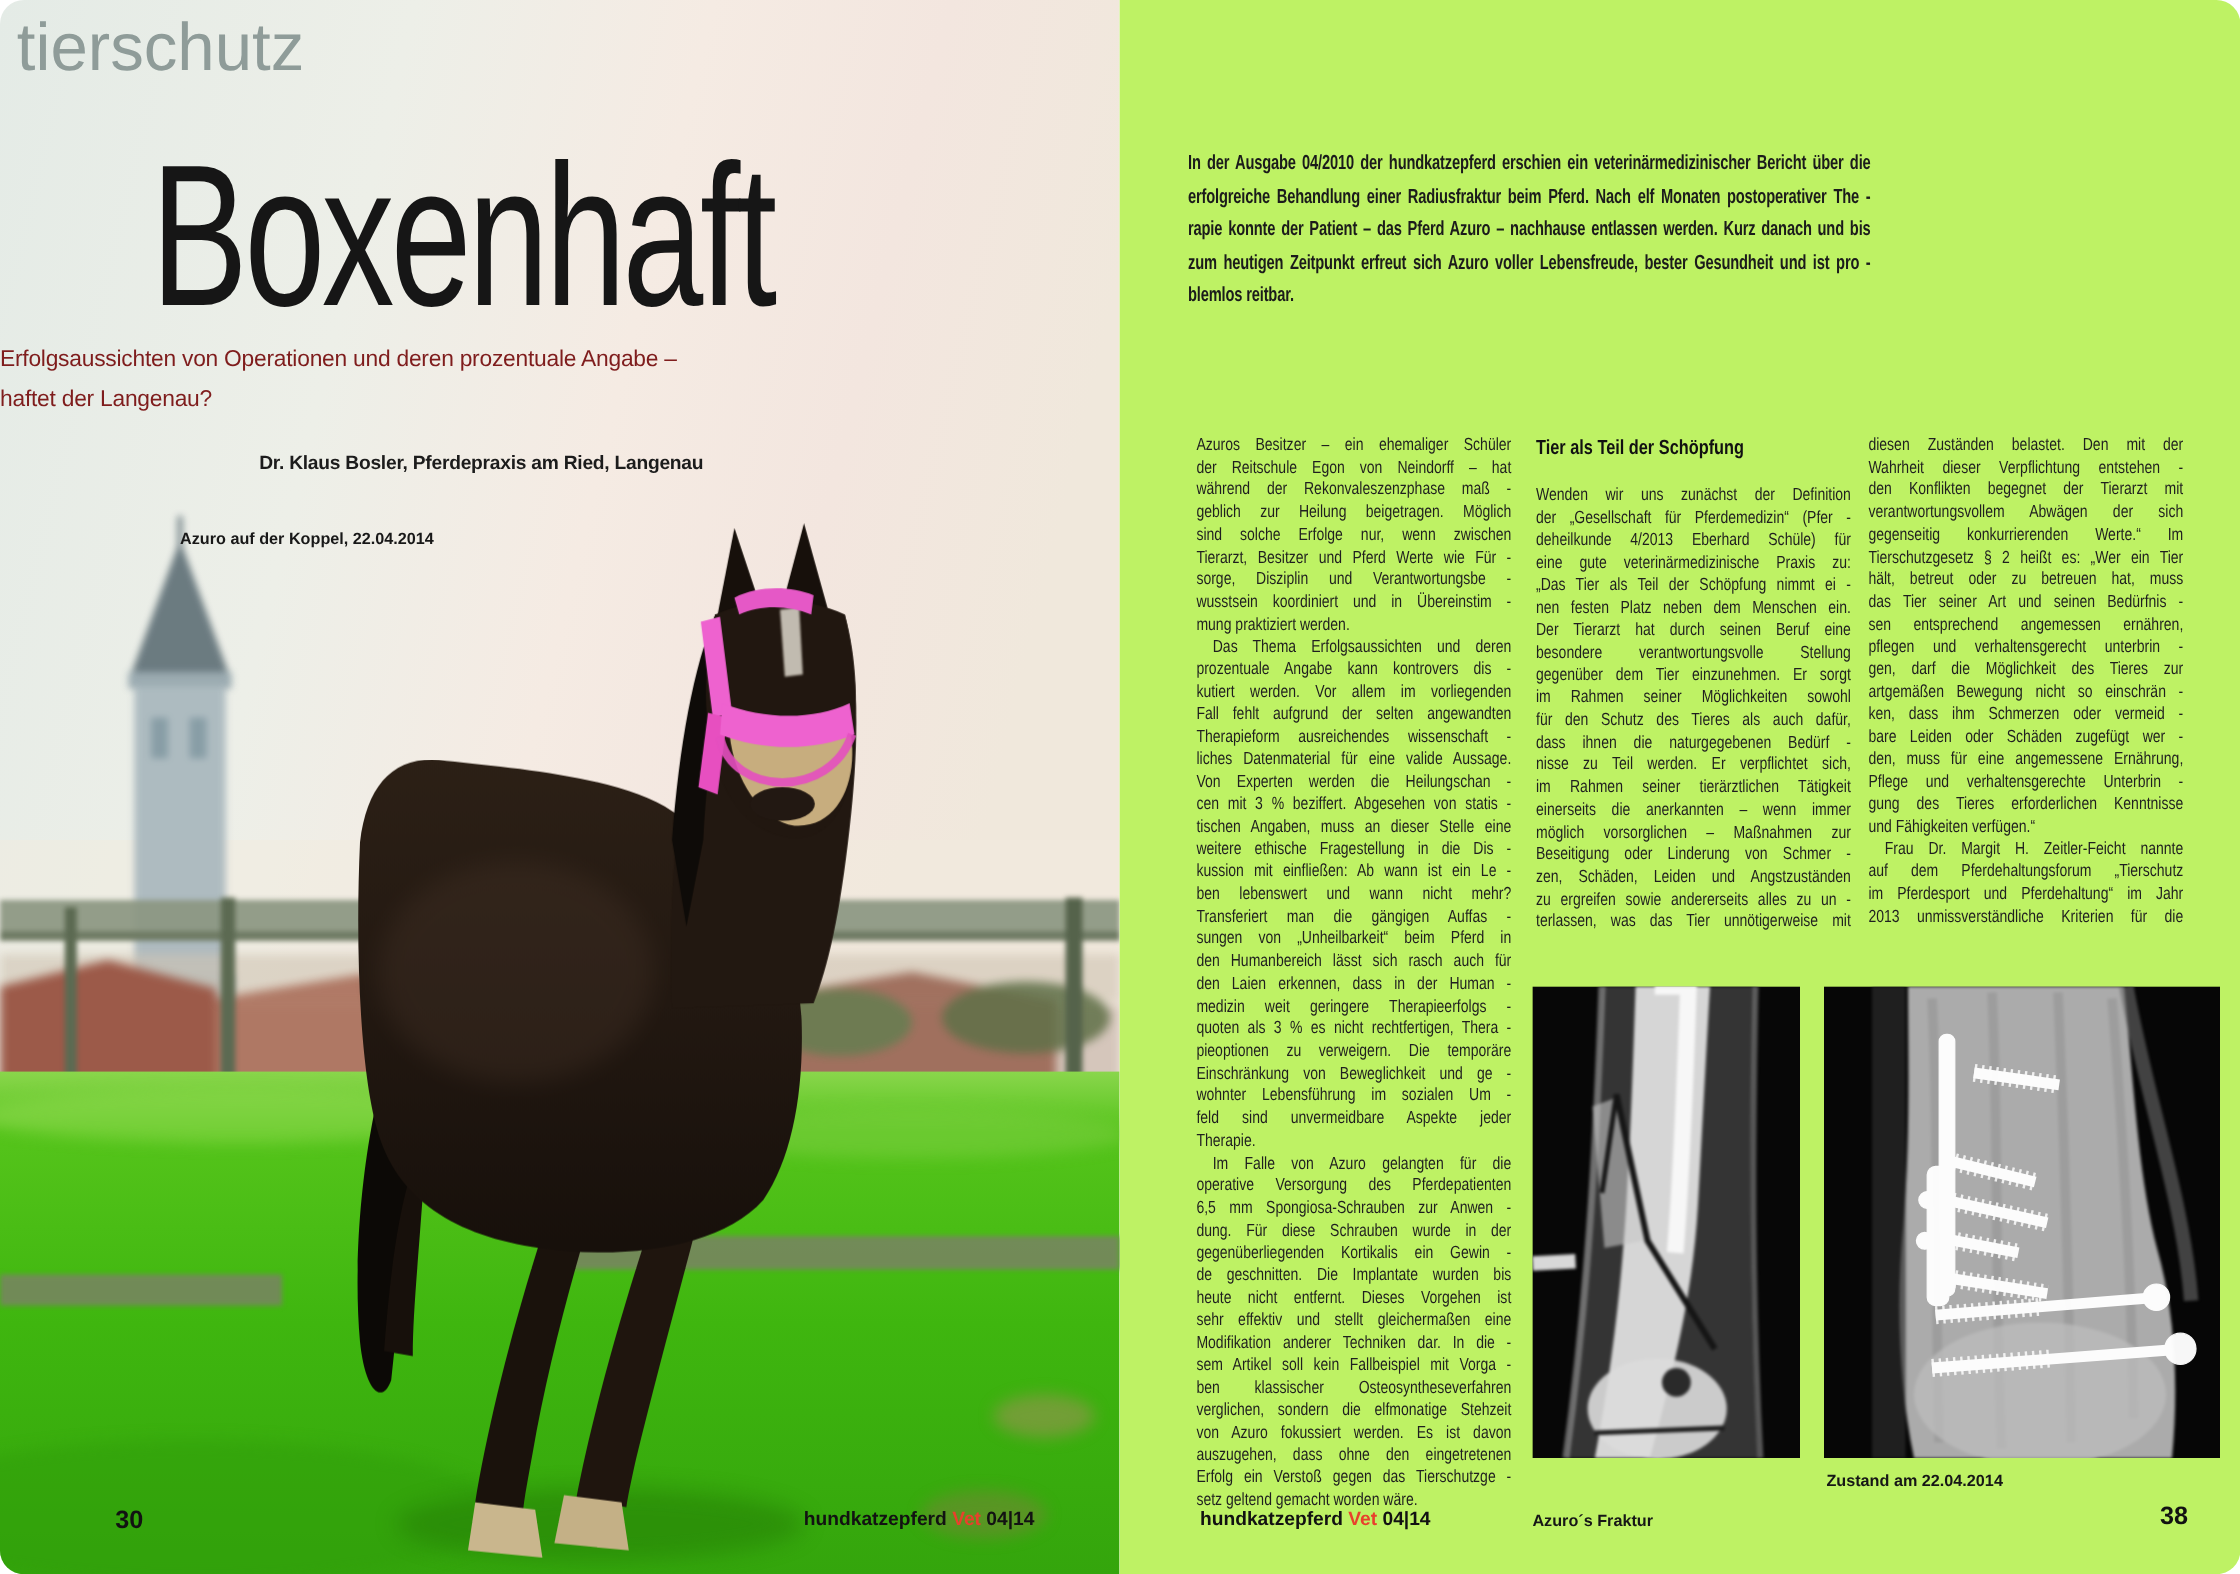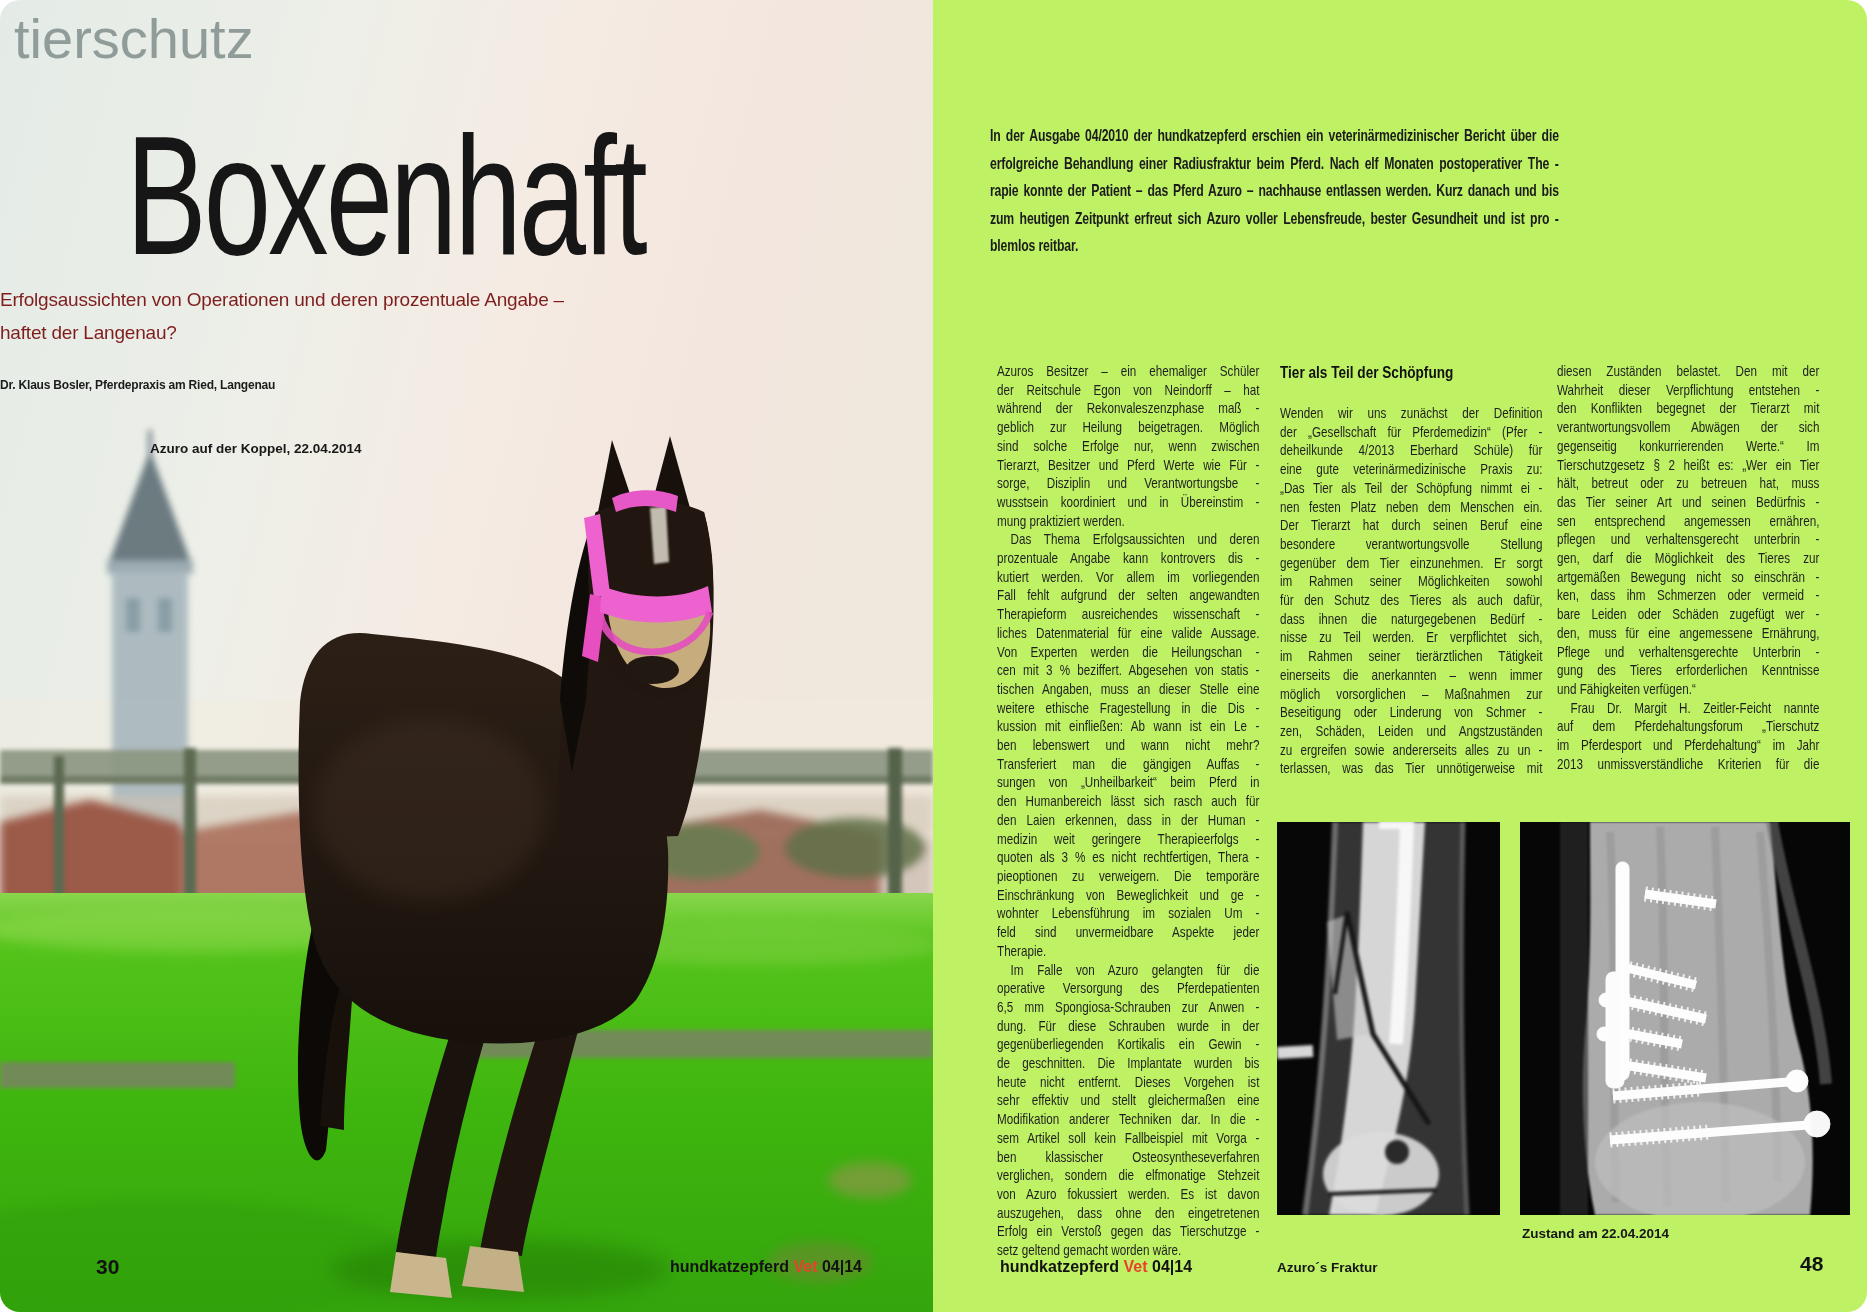--- a/index.html
+++ b/index.html
@@ -8,22 +8,22 @@
   
   #left-page{position:absolute;left:0;top:0;width:933px;height:1312px;overflow:hidden;}
   #photo-svg{position:absolute;left:0;top:0;}
   .kicker{position:absolute;left:14px;top:6px;font-size:56px;font-weight:400;
           color:#8f9c99;letter-spacing:0px;}
   .title-wrap{position:absolute;left:0;top:112px;width:770px;text-align:center;}
   .title{display:inline-block;font-size:168px;line-height:1;font-weight:400;color:#161616;
          letter-spacing:-4px;transform:scaleX(0.72);transform-origin:50% 0;}
   .subtitle{position:absolute;left:0;top:283px;width:770px;text-align:left;
             font-size:19px;font-weight:400;line-height:33px;color:#7f1d1d;letter-spacing:-0.2px;}
-  .author{position:absolute;left:0;top:378px;width:770px;
-          font-size:12px;font-weight:700;color:#1c1c1c;letter-spacing:-0.2px;}
+  .author{position:absolute;left:0;top:378px;width:770px;text-align:center;
+          font-size:16px;font-weight:700;color:#1c1c1c;letter-spacing:-0.2px;padding-left:16px;}
   .photo-cap{position:absolute;left:150px;top:441px;font-size:13.5px;font-weight:700;color:#181818;}
   .pageno{position:absolute;font-size:21px;font-weight:700;color:#121212;}
   .mag-footer{position:absolute;font-size:16px;font-weight:700;color:#121212;white-space:nowrap;}
   .mag-footer .vet{color:#e8412c;}
   
   #right-page{position:absolute;left:933px;top:0;width:934px;height:1312px;background:#bef264;}
   .intro{position:absolute;left:57px;top:122px;width:790px;transform:scaleX(0.72);
          transform-origin:0 0;font-size:17px;font-weight:700;color:#1b1b1b;letter-spacing:-0.2px;}
   .intro .ln{line-height:27.5px;}
   .col{position:absolute;top:362px;width:328px;transform:scaleX(0.8);transform-origin:0 0;
@@ -338,15 +338,15 @@
         </g>
       </svg>
     </div>
     <div class="fig-cap" style="left:589px;top:1226px;">Zustand am 22.04.2014</div>
 
     <div class="mag-footer" style="left:67px;top:1258px;">
       <span>hundkatzepferd</span>
       <span class="vet">Vet</span>
       <span>04|14</span>
     </div>
-    <div class="pageno" style="left:867px;top:1252px;">48</div>
+    <div class="pageno" style="left:867px;top:1252px;">38</div>
   </div>
 </div>
 
 </body></html>

